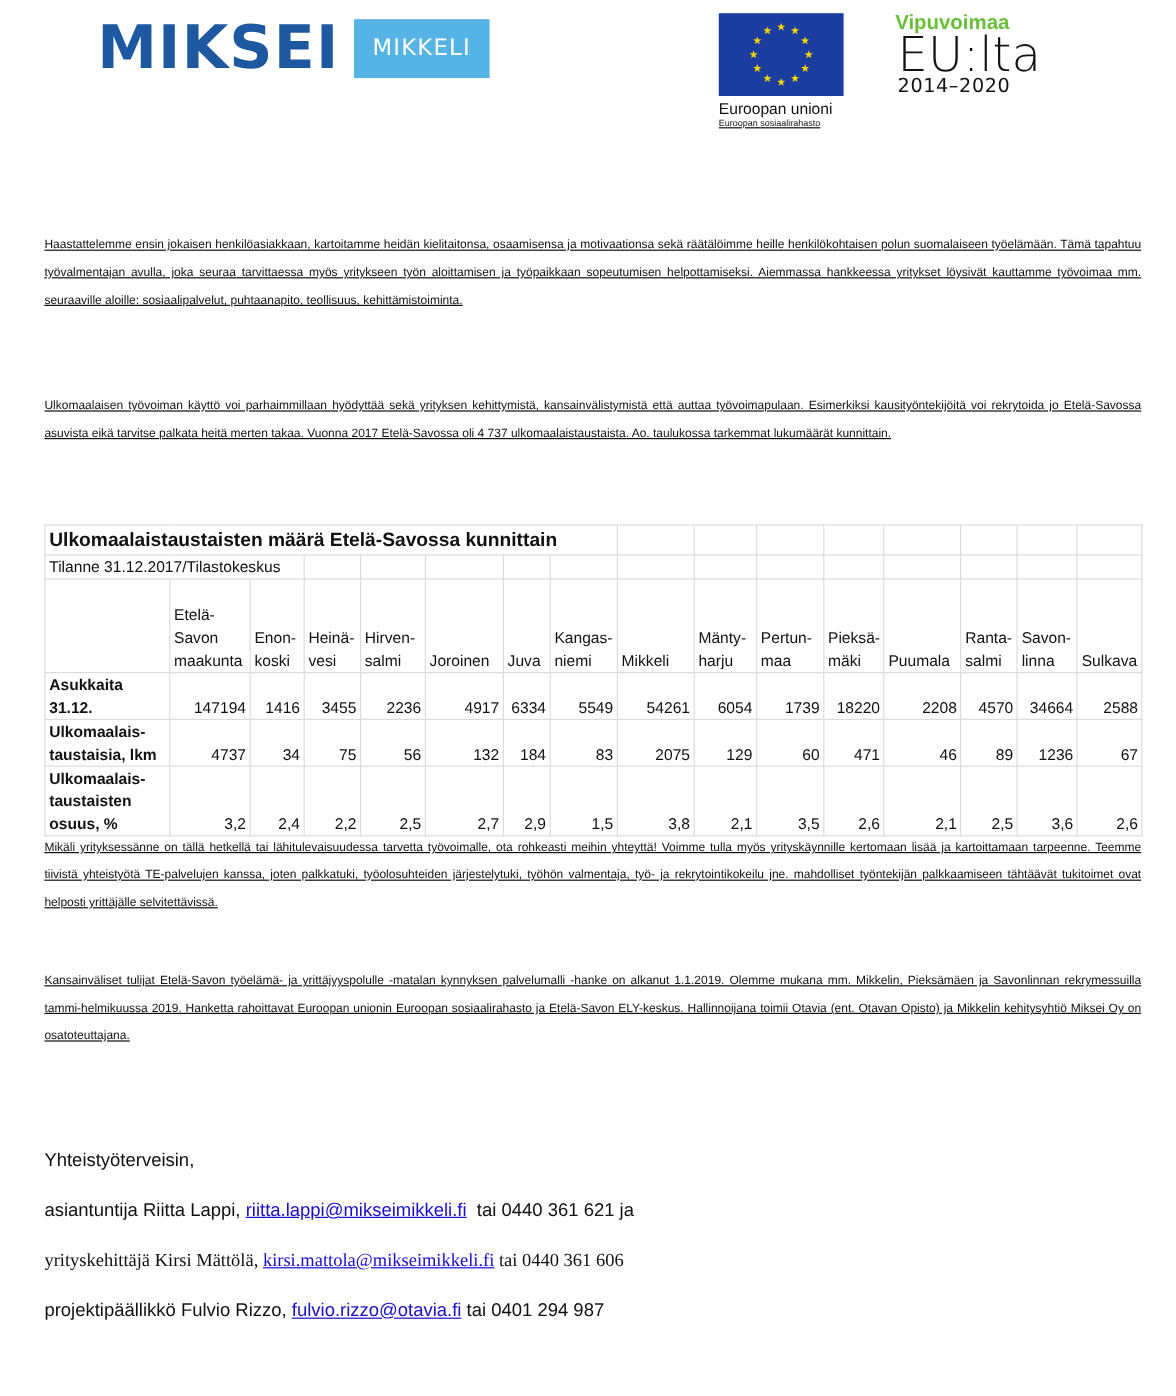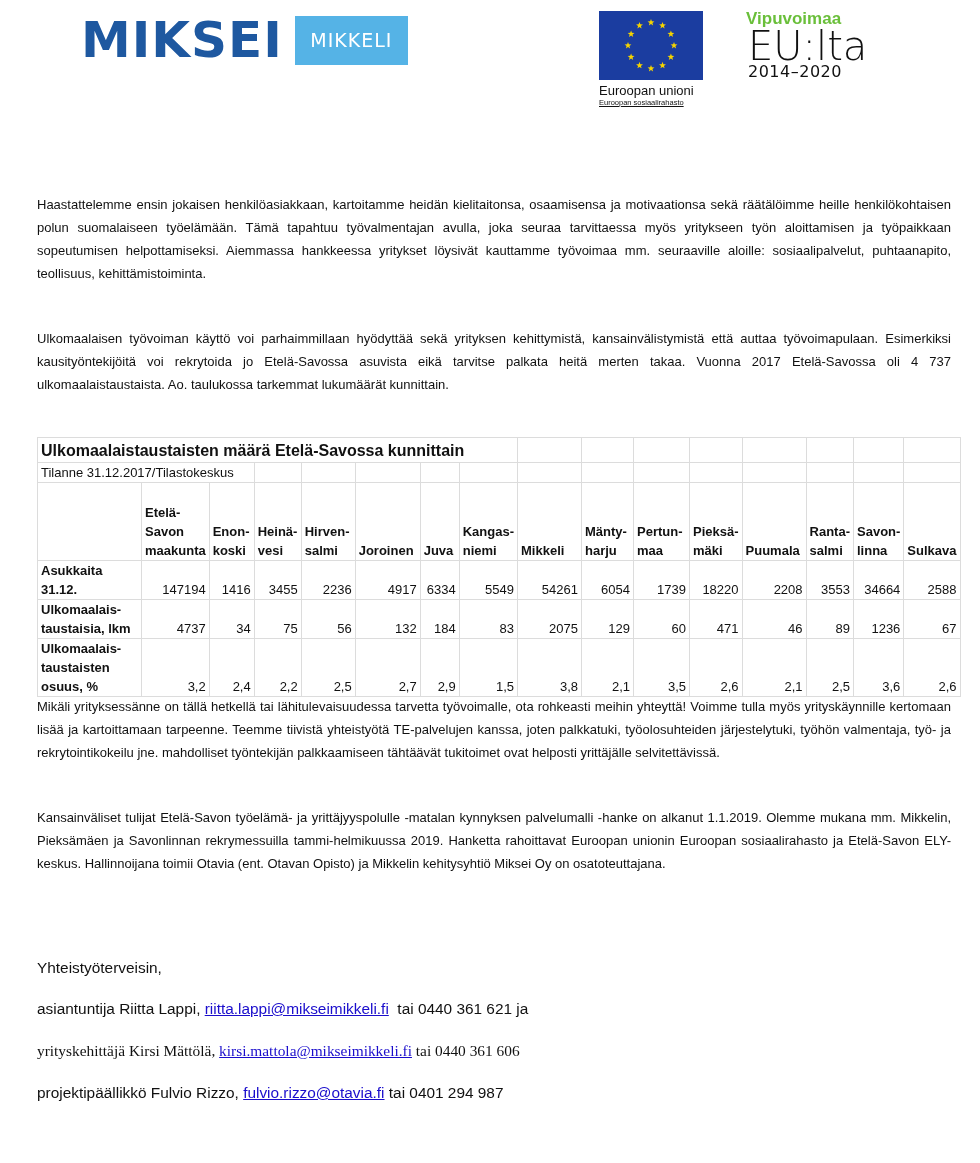--- a/index.html
+++ b/index.html
@@ -14,28 +14,28 @@
   .eu-logo { position: absolute; left: 599px; top: 11px; width: 106px; }
   .eu-flag { width: 104px; height: 69px; background: #1b3da0; position: relative; }
   .eu-flag svg { position: absolute; left: 0; top: 0; }
   .eu-text1 { font-size: 13px; margin-top: 3px; line-height: 15px; color: #111; white-space: nowrap; }
   .eu-text2 { font-size: 7.5px; line-height: 10px; color: #111; white-space: nowrap; text-decoration: underline; }
   .vipu { position: absolute; left: 746px; top: 10px; }
   .vipu .v1 { color: #6abf3a; font-weight: bold; font-size: 17px; line-height: 18px; }
   .vipu .v2 { font-family: "DejaVu Sans", sans-serif; font-size: 40px; line-height: 36px; font-weight: 300; color: #111; margin-left: 2px; }
   .vipu .v3 { font-family: "DejaVu Sans", sans-serif; font-size: 16px; line-height: 16px; color: #111; margin-left: 2px; letter-spacing: 0.5px; }
 
-  .para { position: absolute; left: 37px; width: 914px; font-size: 13px; line-height: 23px; text-align: justify; }
+  .para { position: absolute; left: 37px; width: 914px; font-size: 10px; line-height: 23px; text-align: justify; text-decoration: underline; }
   .para p { margin: 0; }
 
   .tbl { position: absolute; left: 37px; top: 437px; border-collapse: collapse; font-size: 13px; table-layout: fixed; }
   .tbl td { border: 1px solid #dcdcdc; padding: 0 3px; vertical-align: bottom; line-height: 19px; overflow: visible; white-space: nowrap; }
   .tbl .title-cell { font-weight: bold; font-size: 16px; line-height: 22px; padding-top: 2px; }
   .tbl .sub-cell { font-size: 13px; line-height: 19px; }
-  .tbl .hdr { font-weight: bold; }
+  .tbl .hdr { font-weight: normal; }
   .tbl .rowlabel { font-weight: bold; }
   .tbl .num { text-align: right; }
 
   .closing { position: absolute; left: 37px; font-size: 15.4px; line-height: 20px; white-space: nowrap; }
   a.mail { color: #1a0dcc; text-decoration: underline; }
 </style>
 </head>
 <body>
 
 <div class="logo-miksei">
@@ -162,21 +162,21 @@
         <td class="num">3455</td>
         <td class="num">2236</td>
         <td class="num">4917</td>
         <td class="num">6334</td>
         <td class="num">5549</td>
         <td class="num">54261</td>
         <td class="num">6054</td>
         <td class="num">1739</td>
         <td class="num">18220</td>
         <td class="num">2208</td>
-        <td class="num">3553</td>
+        <td class="num">4570</td>
         <td class="num">34664</td>
         <td class="num">2588</td>
       </tr>
   <tr style="height:38px" class="data-row">
         <td class="rowlabel" style="white-space: pre-line;">Ulkomaalais-
 taustaisia, lkm</td>
         <td class="num">4737</td>
         <td class="num">34</td>
         <td class="num">75</td>
         <td class="num">56</td>

